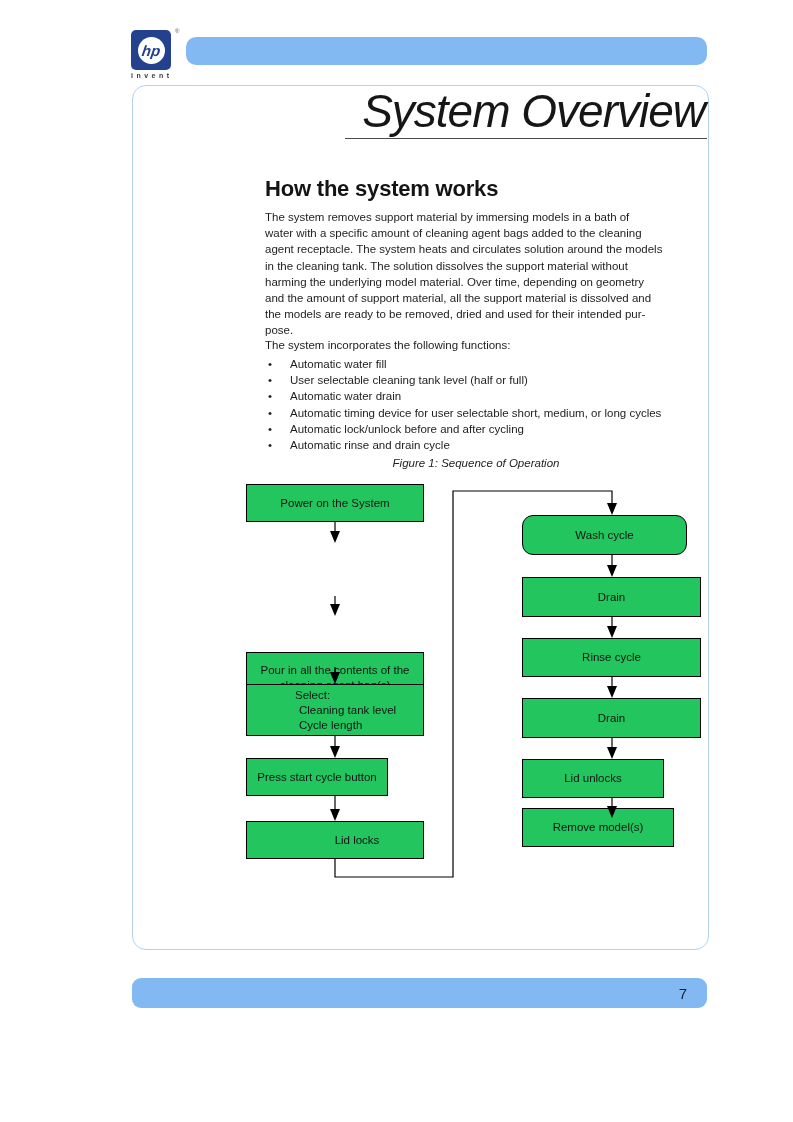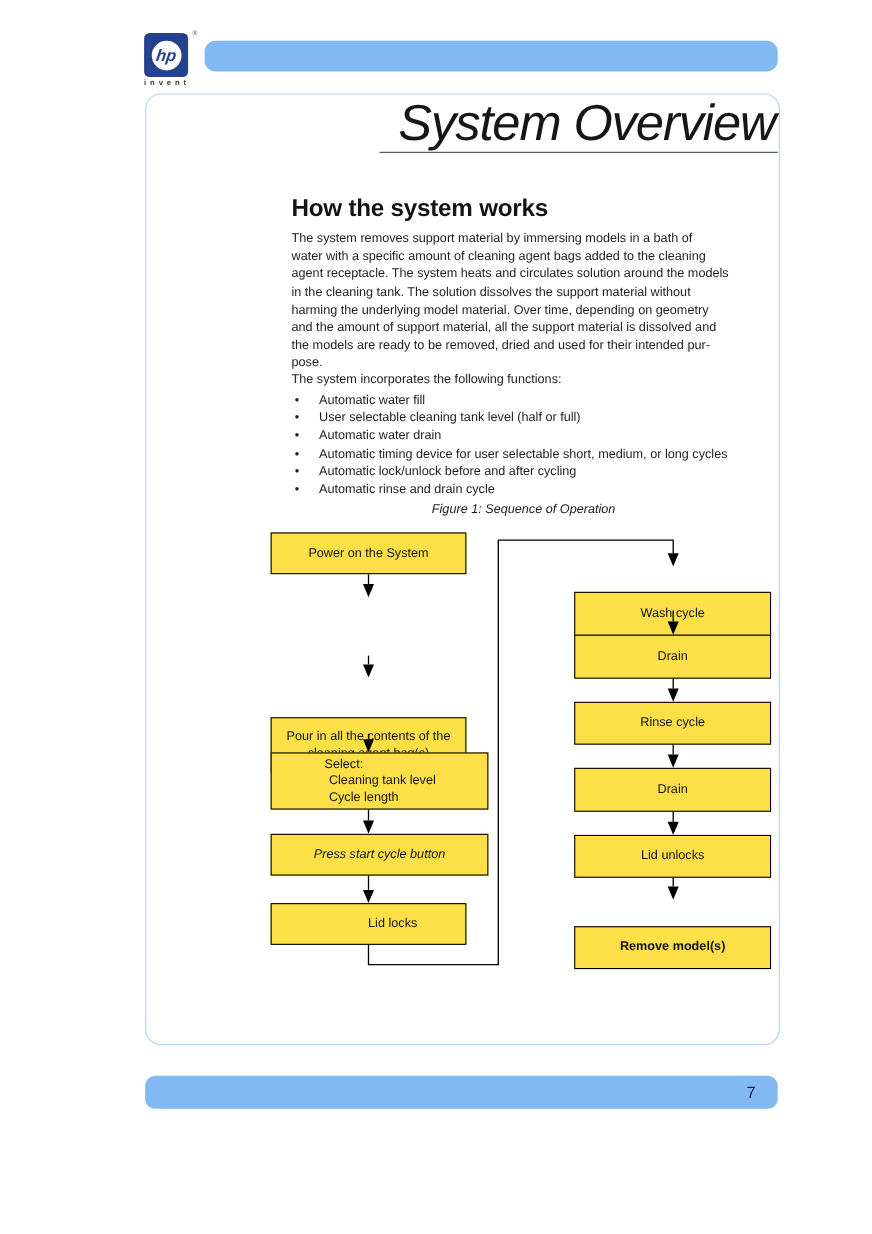--- a/index.html
+++ b/index.html
@@ -41,21 +41,21 @@
   .body-line{white-space:nowrap;}
   .functions-intro{position:absolute;left:265px;top:339px;font-size:11.5px;color:#1f1c1d;}
   .bullets{position:absolute;left:265px;top:356px;font-size:11.5px;line-height:16.2px;color:#1f1c1d;}
   .bullet-row{display:flex;white-space:nowrap;}
   .bullet-dot{width:22px;padding-left:3px;}
 
   .fig-caption{position:absolute;left:246px;top:457px;width:460px;text-align:center;
                font-size:11.5px;font-style:italic;color:#222;}
 
   
-  .fbox{position:absolute;border:1.2px solid #000;background:#fde047;box-sizing:border-box;
+  .fbox{position:absolute;border:1.2px solid #000;background:#22c55e;box-sizing:border-box;
         display:flex;flex-direction:column;align-items:center;justify-content:center;
         font-size:11.5px;color:#141414;text-align:center;line-height:15px;}
   .prelines{white-space:pre-line;}
   .select-box{align-items:flex-start;padding-left:48px;}
   .select-box .opt{margin-left:4px;}
   .flow-svg{position:absolute;left:0;top:0;pointer-events:none;}
 </style>
 </head>
 <body>
 
@@ -118,34 +118,34 @@
       <span class="bullet-dot">•</span>
       <span>Automatic rinse and drain cycle</span>
       </div>
   </div>
 
   <div class="fig-caption">Figure 1: Sequence of Operation</div>
 
   <div class="fbox" style="left:246px;top:484px;width:178px;height:38px;">Power on the System</div>
   <div class="fbox prelines" style="left:246px;top:616px;width:178px;height:51px;margin-top:36px;">Pour in all the contents of the
 cleaning agent bag(s)</div>
-  <div class="fbox select-box" style="left:246px;top:684px;width:198px;height:52px;">
+  <div class="fbox select-box" style="left:246px;top:684px;width:178px;height:52px;">
     <div>Select:</div>
     <div class="opt">Cleaning tank level</div>
     <div class="opt">Cycle length</div>
   </div>
-  <div class="fbox" style="left:246px;top:758px;width:198px;height:38px;font-style:italic;">Press start cycle button</div>
+  <div class="fbox" style="left:246px;top:758px;width:142px;height:38px;">Press start cycle button</div>
   <div class="fbox" style="left:246px;top:821px;width:178px;height:38px;padding-left:44px;">Lid locks</div>
 
-  <div class="fbox" style="left:522px;top:538px;width:179px;height:40px;">Wash cycle</div>
+  <div class="fbox" style="left:522px;top:515px;width:165px;height:40px;border-radius:11px;">Wash cycle</div>
   <div class="fbox" style="left:522px;top:577px;width:179px;height:40px;">Drain</div>
   <div class="fbox" style="left:522px;top:638px;width:179px;height:39px;">Rinse cycle</div>
   <div class="fbox" style="left:522px;top:698px;width:179px;height:40px;">Drain</div>
-  <div class="fbox" style="left:522px;top:759px;width:179px;height:39px;">Lid unlocks</div>
-  <div class="fbox" style="left:522px;top:842px;width:179px;height:39px;font-weight:bold;">Remove model(s)</div>
+  <div class="fbox" style="left:522px;top:759px;width:142px;height:39px;">Lid unlocks</div>
+  <div class="fbox" style="left:522px;top:808px;width:152px;height:39px;">Remove model(s)</div>
 
   <svg class="flow-svg" width="793" height="1122" viewBox="0 0 793 1122">
     <g stroke="#000" stroke-width="1.2" fill="none">
 
       <path d="M335,522 V531"></path>
         <path d="M335,596 V604"></path>
         <path d="M335,667 V672"></path>
       <path d="M335,736 V746"></path>
         <path d="M335,796 V809"></path>
 

